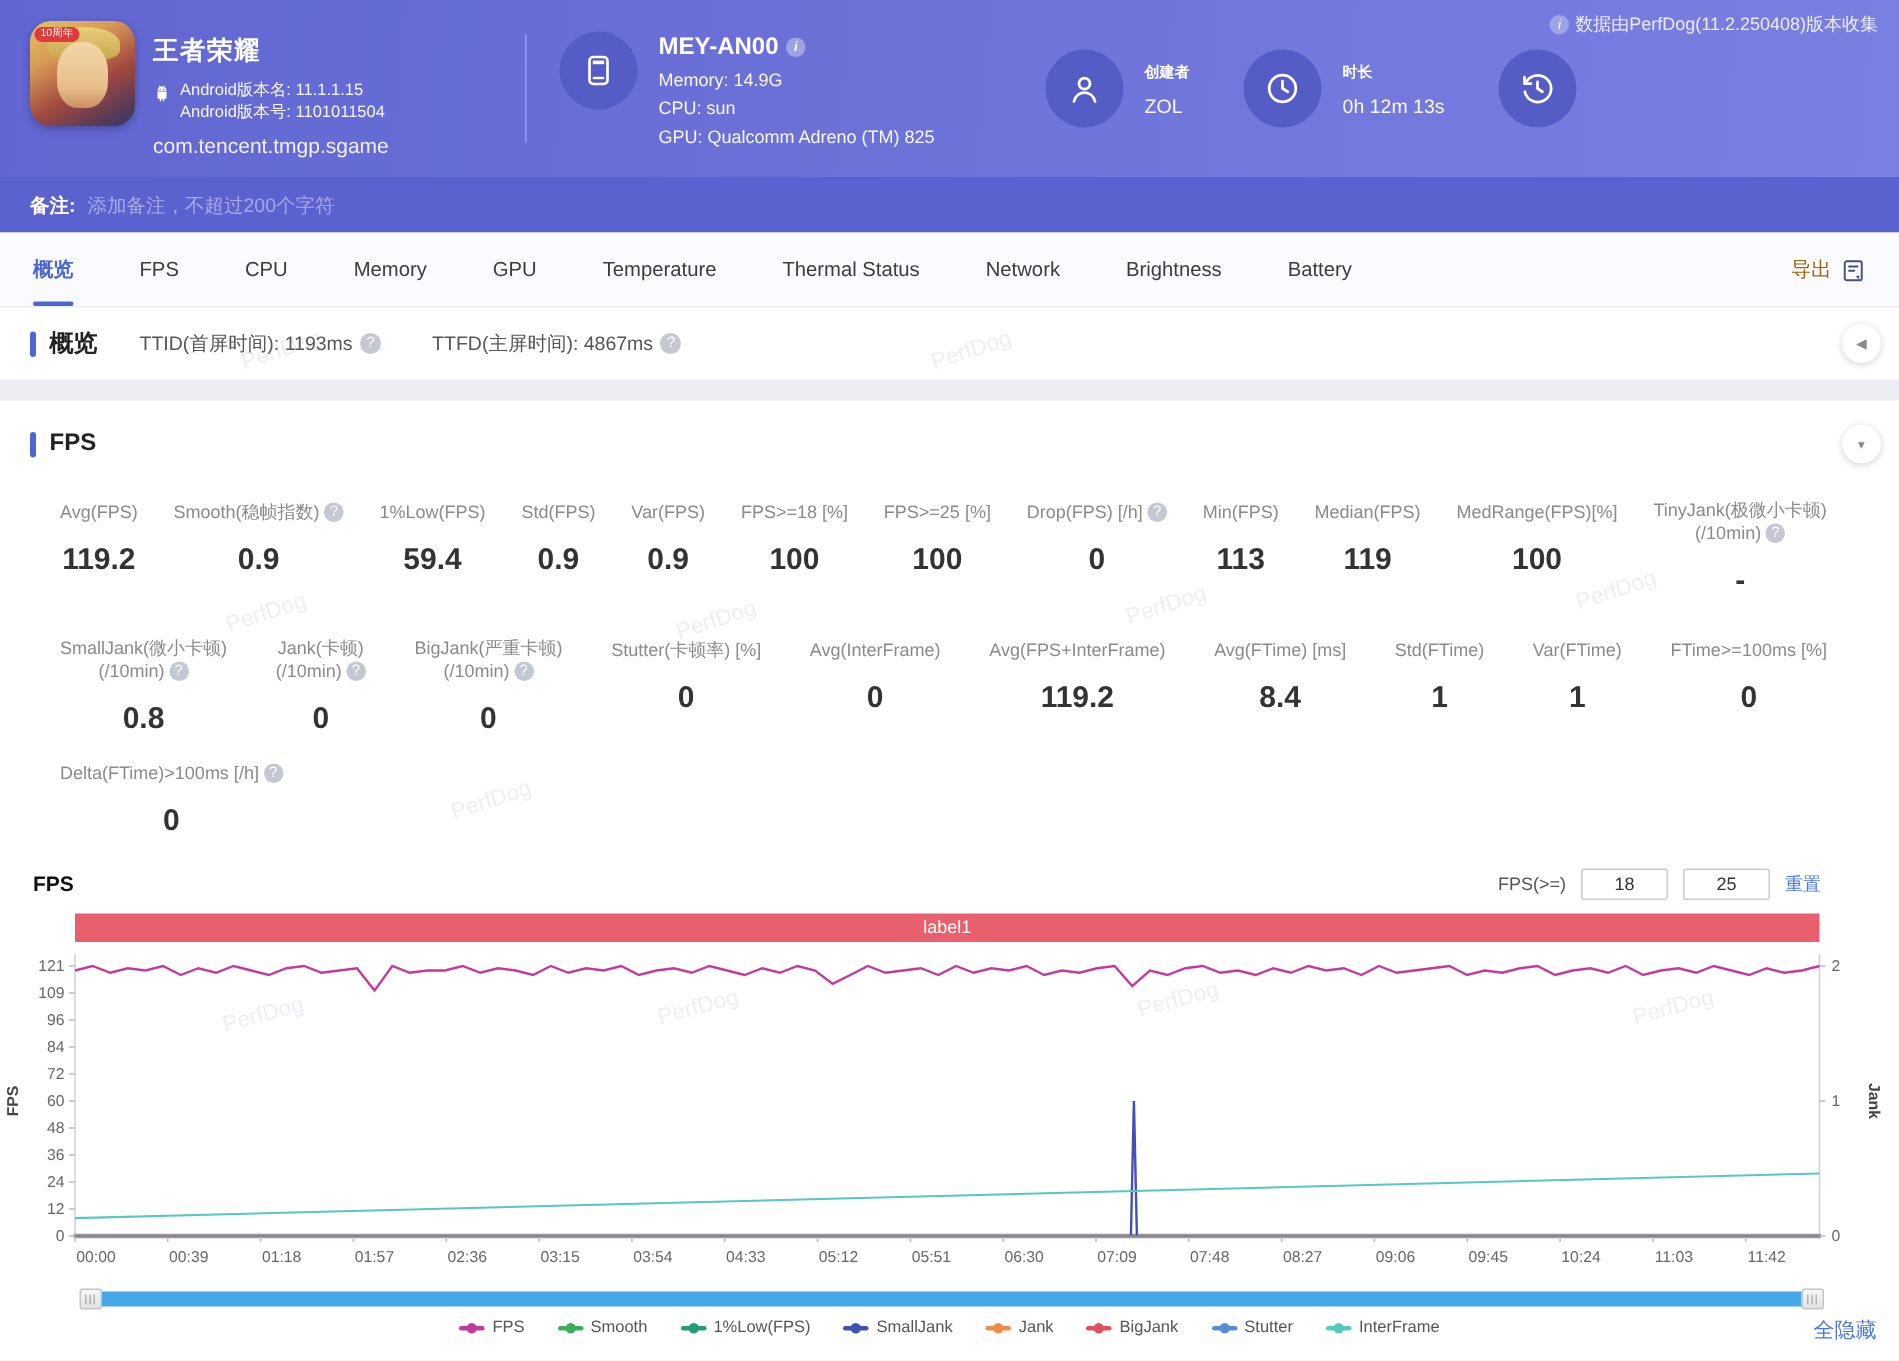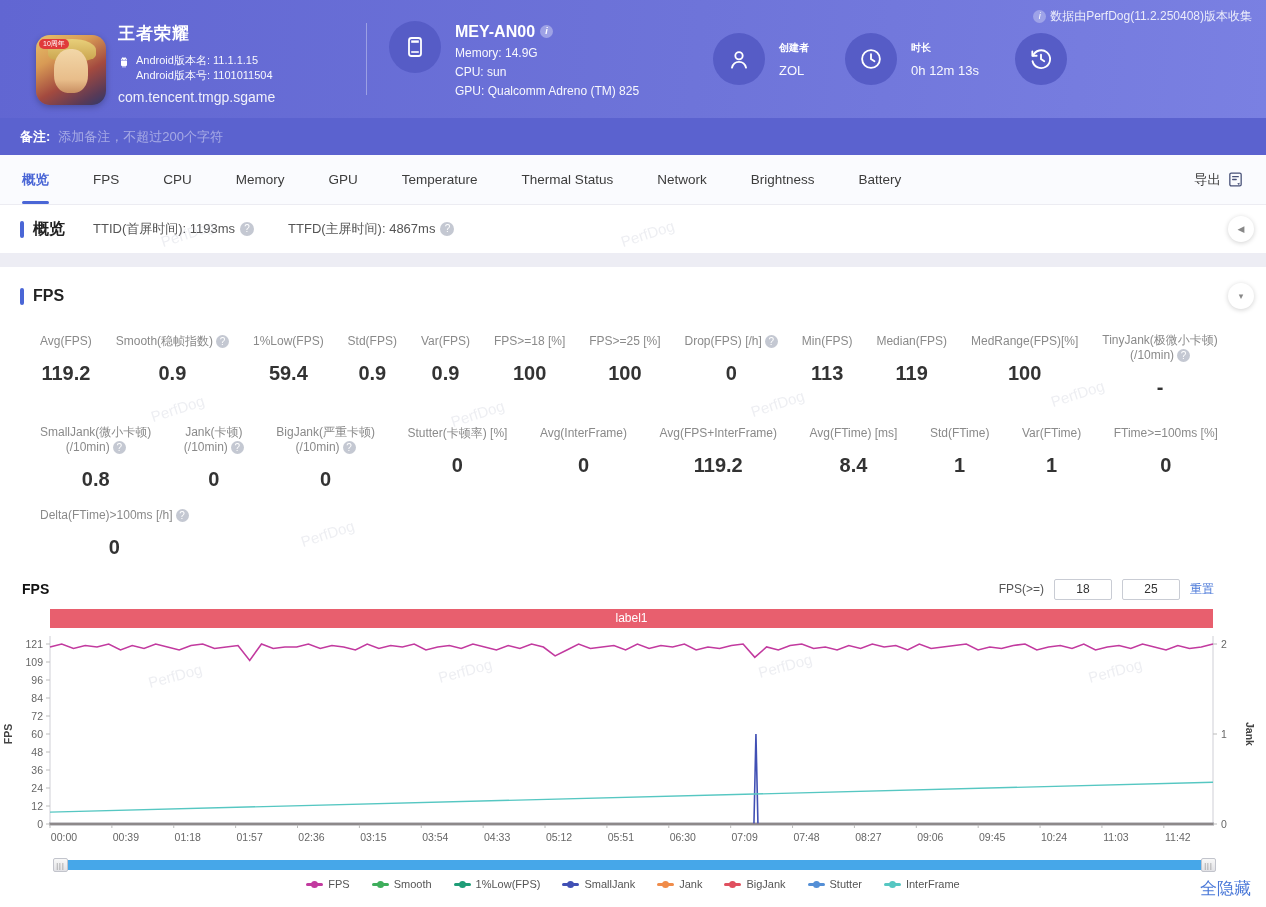--- a/index.html
+++ b/index.html
@@ -1,20 +1,20 @@
 <!DOCTYPE html>
 <html><head>
 <meta charset="utf-8">
 <style>
   * { margin:0; padding:0; box-sizing:border-box; }
   html,body { width:1266px; height:907px; font-family:"Liberation Sans","DejaVu Sans",sans-serif; background:#ededf4; overflow:hidden; }
 
   
   .header { position:relative; height:118px; background:linear-gradient(95deg,#6166d2 0%,#6e74d9 55%,#7a80e2 100%); display:flex; align-items:center; padding:0 20px; color:#fff; }
-  .app-block { display:flex; align-items:flex-end; width:330px;margin-left:16px; }
+  .app-block { display:flex; align-items:flex-start; width:330px; }
   .app-icon { width:70px; height:70px; border-radius:14px; margin-right:12px; position:relative; overflow:hidden; flex:none;
     background:linear-gradient(150deg,#e8c26a 0%,#d89a55 30%,#a34a3f 60%,#5a3a56 85%,#2e3a6e 100%); box-shadow:0 2px 6px rgba(0,0,0,.25); }
   .app-icon .face { position:absolute; left:18px; top:14px; width:34px; height:44px; border-radius:45% 45% 40% 40%; background:linear-gradient(180deg,#f2d7a8 0%,#e8bd8a 70%,#c98f62 100%); }
   .app-icon .hair { position:absolute; left:12px; top:4px; width:48px; height:22px; border-radius:50% 50% 30% 30%; background:linear-gradient(180deg,#e8cf7a,#caa44e); }
   .app-icon .badge { position:absolute; left:3px; top:4px; background:#e03a3a; color:#fff; font-size:7px; line-height:10px; padding:0 4px; border-radius:5px; }
   .app-texts { padding-top:8px; min-width:0; }
   .app-title { font-size:17px; font-weight:bold; letter-spacing:1px; }
   .android-row { display:flex; margin-top:8px; }
   .android-icon { width:12px; height:12px; margin:3px 6px 0 0; flex:none; }
   .android-lines { font-size:11px; line-height:15px; color:rgba(255,255,255,.95); }
@@ -36,21 +36,21 @@
   .remark-bar { height:37px; background:#5b62cf; display:flex; align-items:center; padding:0 20px; }
   .remark-label { color:#fff; font-size:13px; font-weight:bold; flex:none; }
   .remark-input { background:transparent; border:none; outline:none; color:#fff; font-size:13px; margin-left:8px; width:400px; font-family:inherit; }
   .remark-input::placeholder { color:rgba(255,255,255,.45); }
 
   
   .tab-bar { height:50px; background:#fafbfe; display:flex; align-items:center; padding:0 22px; position:relative; border-bottom:1px solid #ececf2; }
   .tab-item { font-size:13.5px; color:#3c3c3c; margin-right:44px; cursor:pointer; position:relative; line-height:49px; }
   .tab-item.active { color:#4a66d6; font-weight:bold; }
   .tab-item.active::after { content:""; position:absolute; left:0; right:0; bottom:0; height:3px; background:#4a66d6; border-radius:2px; }
-  .export-wrap { position:absolute; right:22px; display:flex; align-items:center; gap:6px; cursor:pointer; color:#404040; font-size:13.5px; }
+  .export-wrap { position:absolute; right:22px; display:flex; align-items:flex-end; gap:6px; cursor:pointer; color:#a16207; font-size:13.5px; }
 
   
   .overview-card { background:#fff; height:48px; display:flex; align-items:center; padding:0 20px; position:relative; }
   .sec-accent { width:4px; height:17px; background:#4a66d6; border-radius:2px; margin-right:9px; flex:none; }
   .sec-title { font-size:16px; font-weight:bold; color:#222; margin-right:28px; }
   .ov-metric { font-size:13px; color:#555; margin-right:34px; display:flex; align-items:center; gap:5px; }
   .help-ic { width:14px; height:14px; border-radius:50%; background:#c4c8d2; color:#fff; font-size:10px; line-height:14px; text-align:center; display:inline-block; flex:none; }
   .collapse-btn { position:absolute; right:12px; width:26px; height:26px; border-radius:50%; background:#fff; box-shadow:0 1px 5px rgba(0,0,0,.18); display:flex; align-items:center; justify-content:center; font-size:9px; color:#888; cursor:pointer; }
   .gap { height:14px; background:#ededf4; }
   .fps-card { background:#fff; height:640px; position:relative; padding-top:14px; }
@@ -74,21 +74,21 @@
   .chart-wrap { position:relative; }
   svg text { font-family:"Liberation Sans","DejaVu Sans",sans-serif; }
   .slider { display:flex; align-items:center; margin:2px 50px 0 53px; height:14px; }
   .slider-handle { width:15px; height:14px; background:linear-gradient(#f8f8f8,#e2e2e6); border:1px solid #c2c4cc; border-radius:2px; font-size:7px; color:#8a8a8a; text-align:center; line-height:13px; letter-spacing:1px; cursor:ew-resize; flex:none; }
   .slider-track { flex:1; height:10px; background:#46a7e9; cursor:pointer; }
   .legend-row { position:relative; margin-top:6px; display:flex; justify-content:center; align-items:center; gap:22px; }
   .legend-item { display:flex; align-items:center; gap:5px; cursor:pointer; }
   .legend-marker { position:relative; width:17px; height:3px; border-radius:2px; }
   .legend-marker::after { content:""; position:absolute; left:5px; top:-2px; width:7px; height:7px; border-radius:50%; background:inherit; }
   .legend-label { font-size:11px; color:#555; }
-  .hide-all { position:absolute; right:15px; top:-1px; font-size:17px; }
+  .hide-all { position:absolute; right:15px; top:-1px; font-size:14px; }
   .watermark { position:absolute; font-size:15px; color:rgba(110,115,150,.12); transform:rotate(-18deg); pointer-events:none; }
 </style>
 </head>
 <body>
 
 <div class="header">
   <div class="app-block">
     <div class="app-icon">
       <div class="hair"></div>
       <div class="face"></div>

